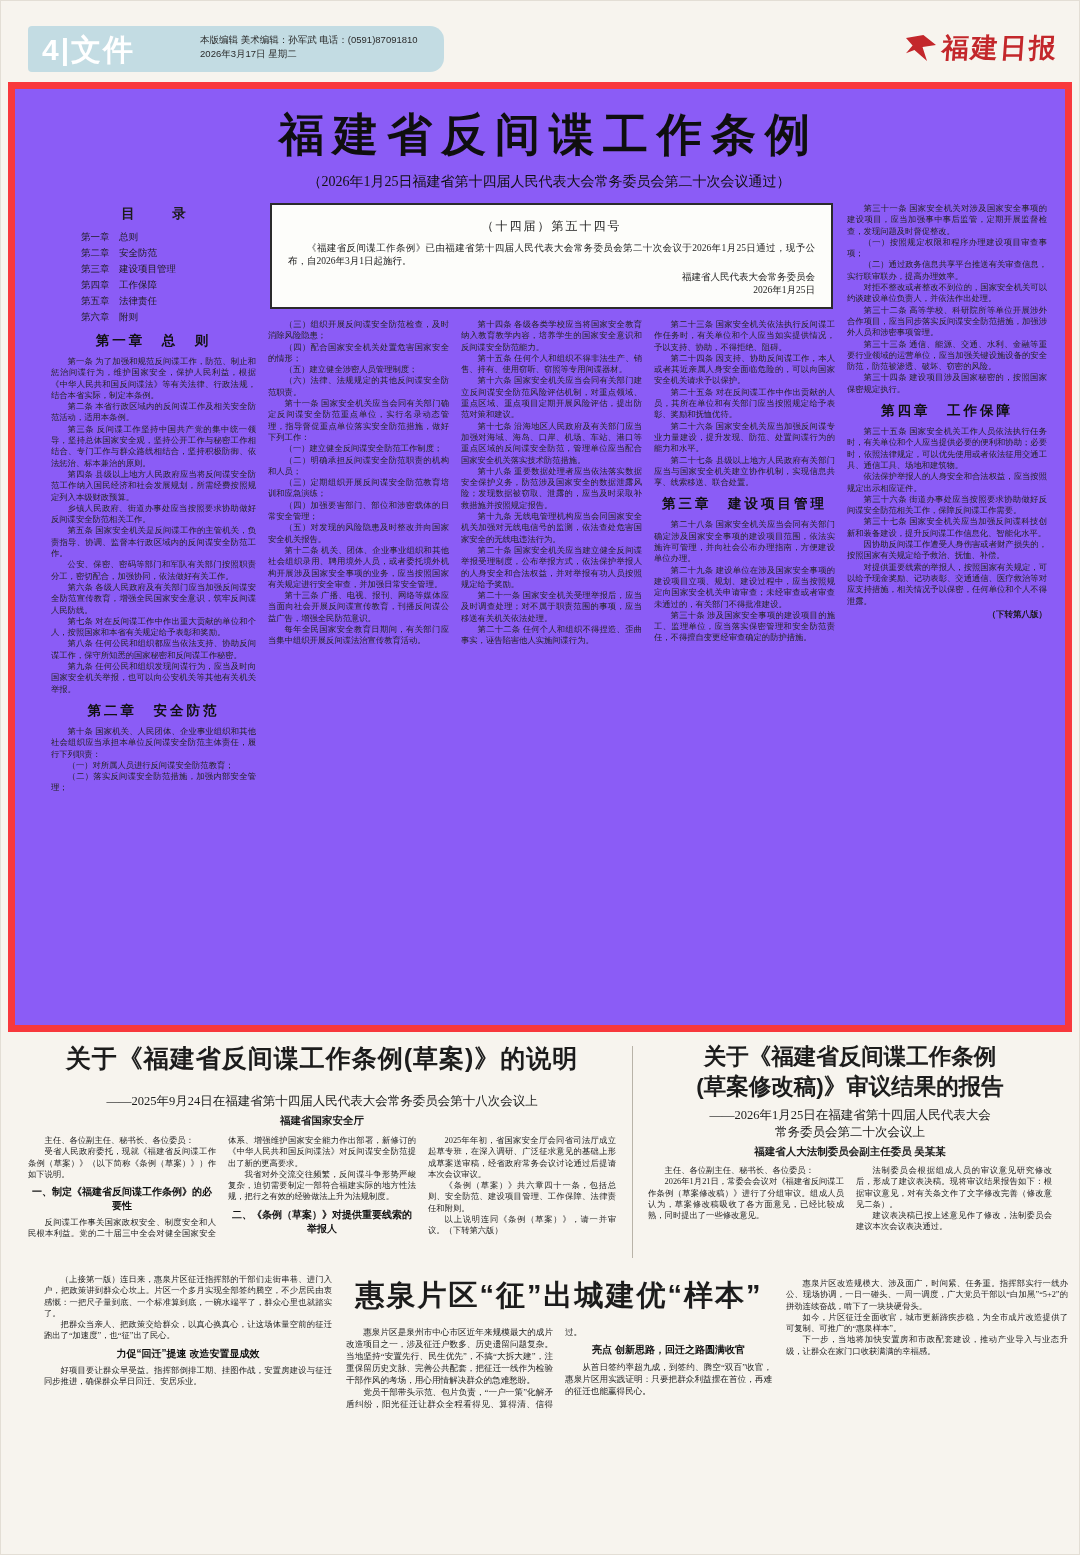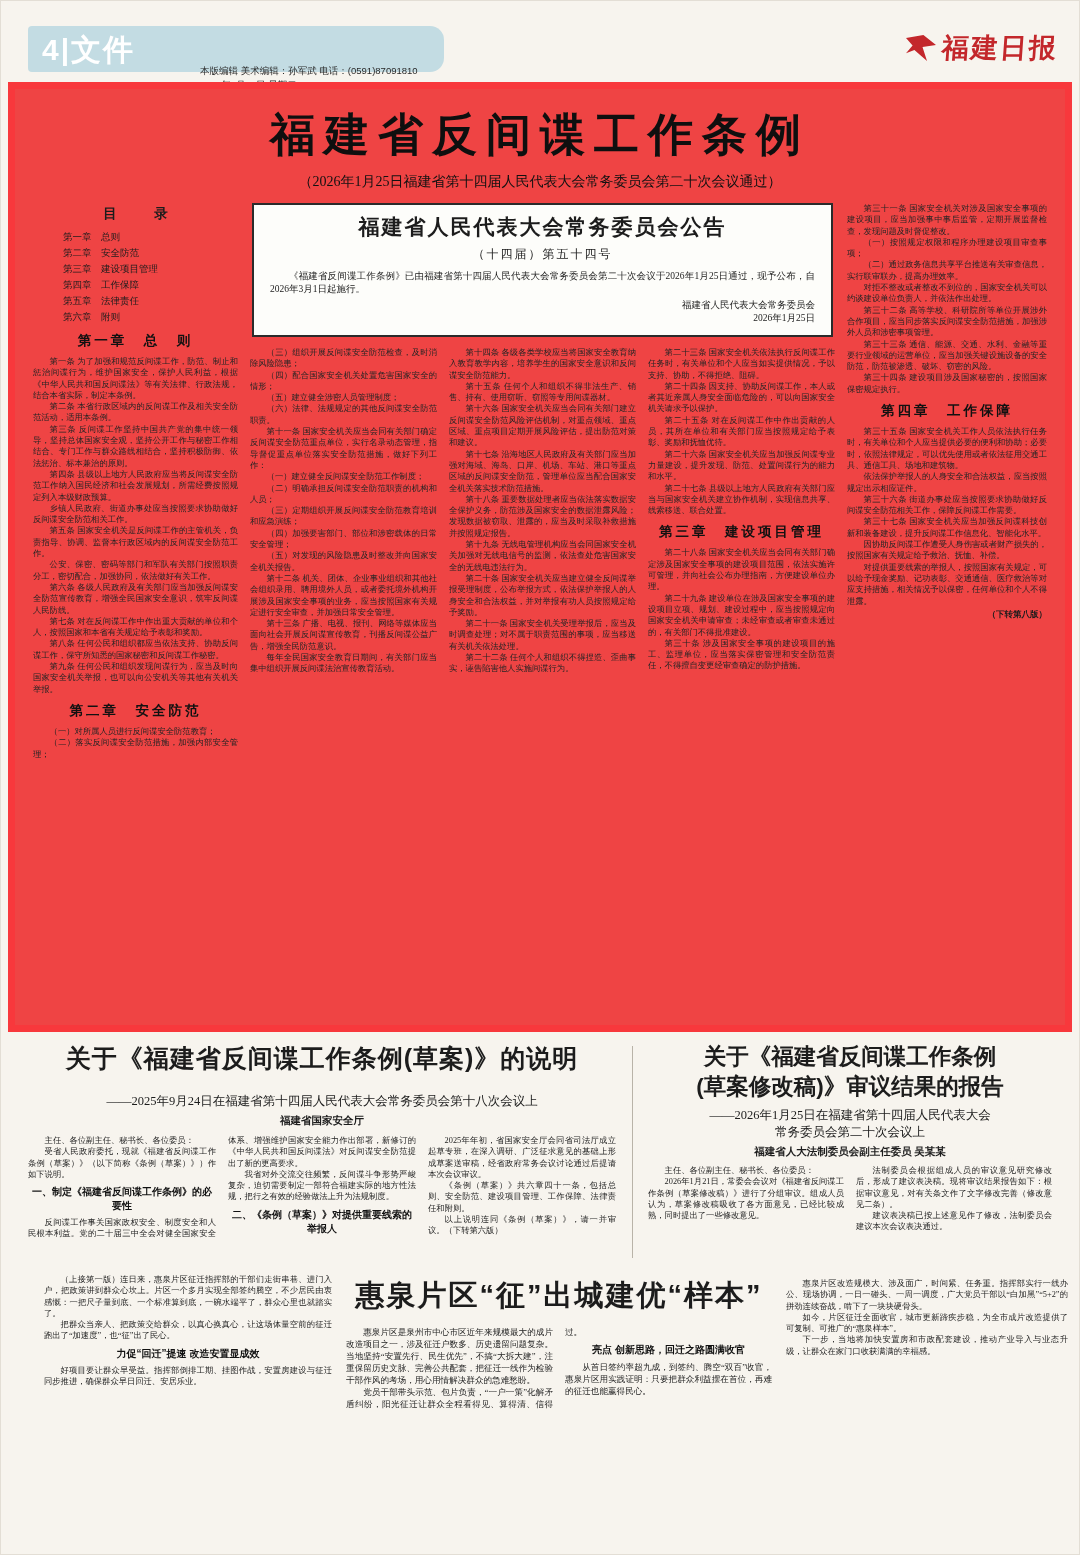--- a/index.html
+++ b/index.html
@@ -12,34 +12,34 @@
   .page-edge{position:absolute;inset:0;border:1px solid #e3ded5;pointer-events:none;}
 
   
   .header{position:absolute;top:26px;left:28px;right:22px;height:50px;display:flex;align-items:flex-start;justify-content:space-between;}
   .header-left{display:flex;align-items:stretch;background:#c3dce3;border-radius:4px 14px 14px 4px;height:46px;gap:39px;}
   .section-badge{
     font-family:"Liberation Sans","DejaVu Sans",sans-serif;
     font-size:30px;font-weight:900;color:#ffffff;
     padding:4px 16px 0 14px;letter-spacing:2px;white-space:nowrap;
   }
-  .edition-info{padding:7px 26px 0 10px;margin-top:31px;}
+  .edition-info{padding:7px 26px 0 10px;}
   .edition-info div{font-size:9.5px;line-height:14px;color:#2a2a2a;font-family:"Liberation Sans","DejaVu Sans",sans-serif;}
   .masthead{display:flex;align-items:center;gap:6px;margin-top:4px;}
   .masthead-mark{width:30px;height:26px;background:#c3272b;clip-path:polygon(0 12%,58% 0,100% 38%,55% 46%,70% 100%,28% 58%,0 70%,22% 40%);}
   .masthead-name{
     font-size:27px;font-weight:700;color:#c3272b;letter-spacing:2px;
     transform:skewX(-4deg);font-family:"Liberation Serif","DejaVu Serif",serif;
   }
 
   
   .red-box{
     position:absolute;left:8px;top:82px;width:1064px;height:950px;
-    border:7px solid #f8383c;background:#ef4444;box-sizing:border-box;
-    padding:10px 18px 8px 18px;overflow:hidden;
+    border:7px solid #f8383c;background:#8b5cf6;box-sizing:border-box;
+    padding:10px 18px 8px 36px;overflow:hidden;
   }
   .reg-title{
     text-align:center;font-family:"Liberation Sans","DejaVu Sans",sans-serif;
     font-size:45px;font-weight:900;letter-spacing:9px;color:#0f0f0f;margin-top:6px;
   }
   .reg-subtitle{text-align:center;font-size:14px;margin-top:8px;color:#111;}
   .reg-row{display:flex;gap:12px;margin-top:12px;height:818px;}
   .reg-col1{width:205px;flex:none;overflow:hidden;}
   .reg-center{flex:1;overflow:hidden;display:flex;flex-direction:column;}
   .reg-col5{width:200px;flex:none;overflow:hidden;}
@@ -135,28 +135,28 @@
           <p class="para">第三条 反间谍工作坚持中国共产党的集中统一领导，坚持总体国家安全观，坚持公开工作与秘密工作相结合、专门工作与群众路线相结合，坚持积极防御、依法惩治、标本兼治的原则。</p>
           <p class="para">第四条 县级以上地方人民政府应当将反间谍安全防范工作纳入国民经济和社会发展规划，所需经费按照规定列入本级财政预算。</p>
           <p class="para">乡镇人民政府、街道办事处应当按照要求协助做好反间谍安全防范相关工作。</p>
           <p class="para">第五条 国家安全机关是反间谍工作的主管机关，负责指导、协调、监督本行政区域内的反间谍安全防范工作。</p>
           <p class="para">公安、保密、密码等部门和军队有关部门按照职责分工，密切配合，加强协同，依法做好有关工作。</p>
           <p class="para">第六条 各级人民政府及有关部门应当加强反间谍安全防范宣传教育，增强全民国家安全意识，筑牢反间谍人民防线。</p>
           <p class="para">第七条 对在反间谍工作中作出重大贡献的单位和个人，按照国家和本省有关规定给予表彰和奖励。</p>
           <p class="para">第八条 任何公民和组织都应当依法支持、协助反间谍工作，保守所知悉的国家秘密和反间谍工作秘密。</p>
           <p class="para">第九条 任何公民和组织发现间谍行为，应当及时向国家安全机关举报，也可以向公安机关等其他有关机关举报。</p>
           <p class="sec-head">第二章　安全防范</p>
+          <p class="para">第十条 国家机关、人民团体、企业事业组织和其他社会组织应当承担本单位反间谍安全防范主体责任，履行下列职责：</p>
           <p class="para">（一）对所属人员进行反间谍安全防范教育；</p>
           <p class="para">（二）落实反间谍安全防范措施，加强内部安全管理；</p>
         </div>
     </div>
 
     <div class="reg-center">
       <div class="announcement">
-        <div class="announcement-title">福建省人民代表大会常务委员会公告</div>
         <div class="announcement-number">（十四届）第五十四号</div>
         <div class="announcement-body">《福建省反间谍工作条例》已由福建省第十四届人民代表大会常务委员会第二十次会议于2026年1月25日通过，现予公布，自2026年3月1日起施行。</div>
         <div class="announcement-sign">
           <div>福建省人民代表大会常务委员会</div>
           <div>2026年1月25日</div>
         </div>
       </div>
       <div class="center-cols flow">
           <p class="para">（三）组织开展反间谍安全防范检查，及时消除风险隐患；</p>
           <p class="para">（四）配合国家安全机关处置危害国家安全的情形；</p>

